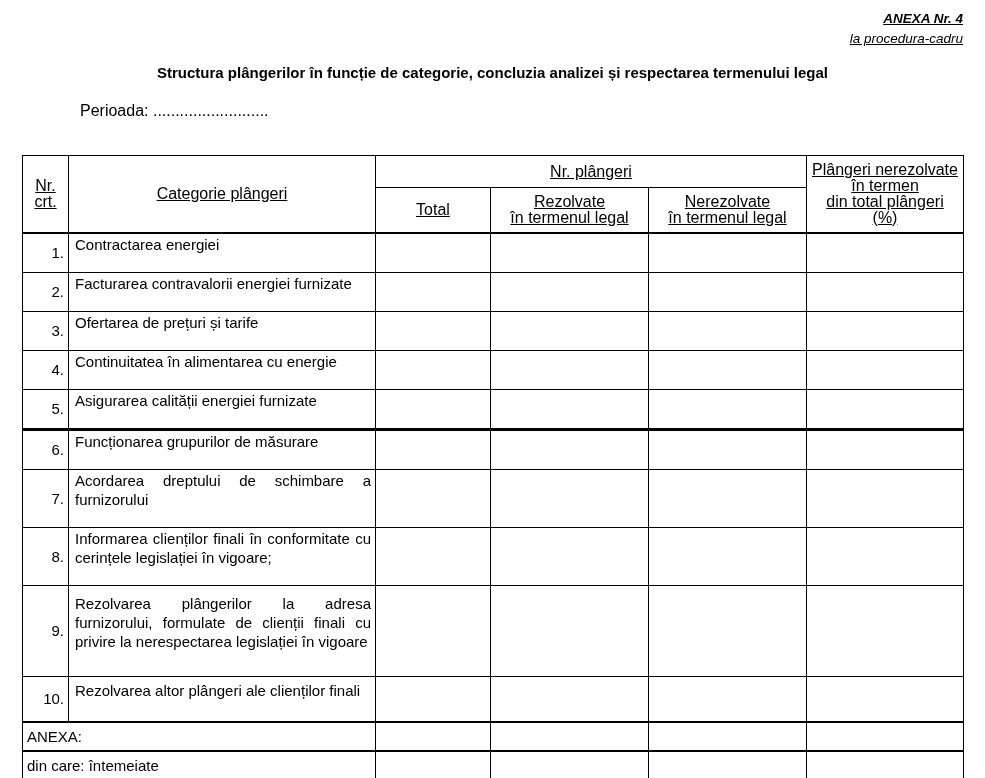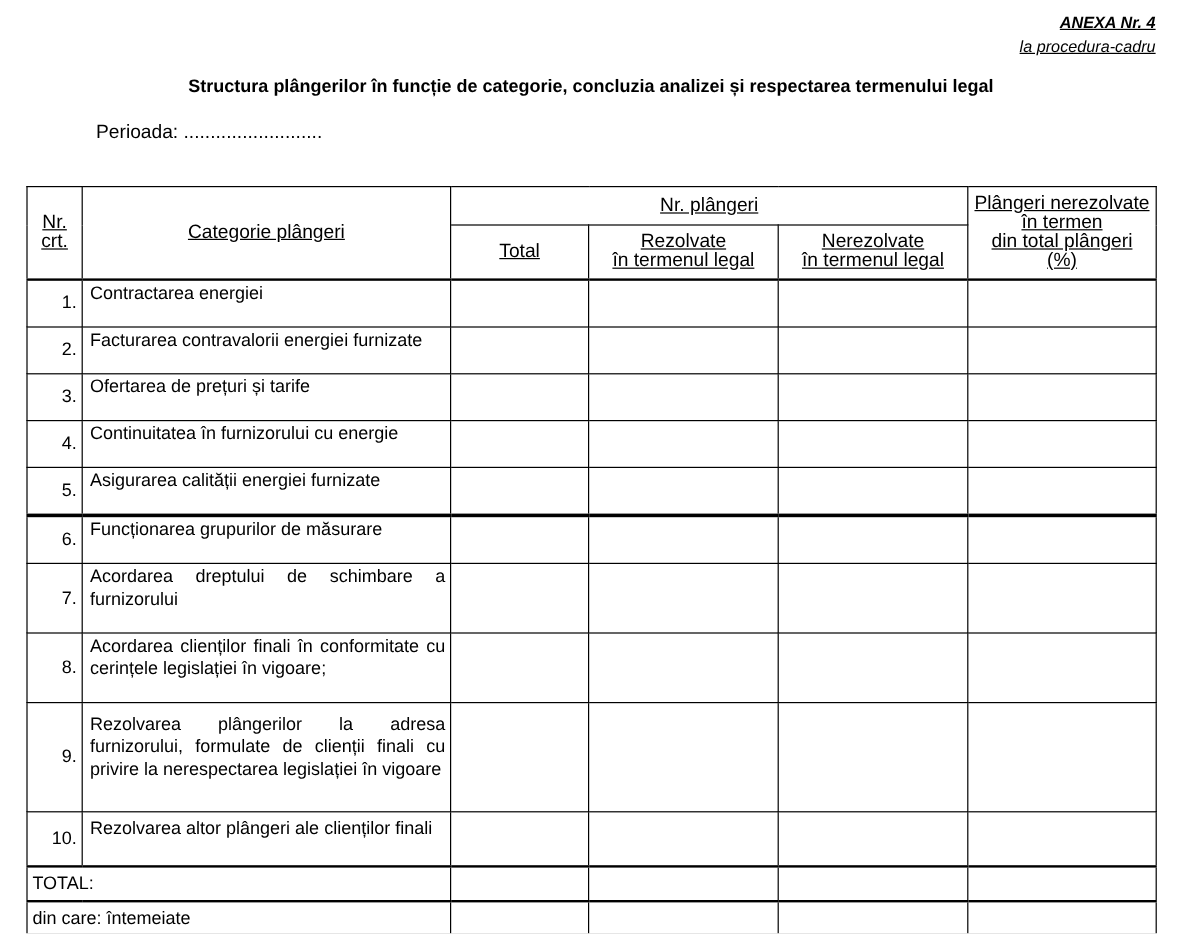--- a/index.html
+++ b/index.html
@@ -172,21 +172,21 @@
     <tr class="h28">
       <td class="num-cell">3.</td>
       <td class="cat-cell">Ofertarea de prețuri și tarife</td>
       <td class="blank-cell"></td>
       <td class="blank-cell"></td>
       <td class="blank-cell"></td>
       <td class="blank-cell"></td>
     </tr>
     <tr class="h29">
       <td class="num-cell">4.</td>
-      <td class="cat-cell">Continuitatea în furnizorului cu energie</td>
+      <td class="cat-cell">Continuitatea în alimentarea cu energie</td>
       <td class="blank-cell"></td>
       <td class="blank-cell"></td>
       <td class="blank-cell"></td>
       <td class="blank-cell"></td>
     </tr>
     <tr class="h28">
       <td class="num-cell bb3">5.</td>
       <td class="cat-cell bb3">Asigurarea calității energiei furnizate</td>
       <td class="blank-cell bb3"></td>
       <td class="blank-cell bb3"></td>
@@ -204,21 +204,21 @@
     <tr class="h51">
       <td class="num-cell">7.</td>
       <td class="cat-cell cat-justify">Acordarea dreptului de schimbare a furnizorului</td>
       <td class="blank-cell"></td>
       <td class="blank-cell"></td>
       <td class="blank-cell"></td>
       <td class="blank-cell"></td>
     </tr>
     <tr class="h51">
       <td class="num-cell">8.</td>
-      <td class="cat-cell cat-justify">Acordarea clienților finali în conformitate cu cerințele legislației în vigoare;</td>
+      <td class="cat-cell cat-justify">Informarea clienților finali în conformitate cu cerințele legislației în vigoare;</td>
       <td class="blank-cell"></td>
       <td class="blank-cell"></td>
       <td class="blank-cell"></td>
       <td class="blank-cell"></td>
     </tr>
     <tr class="h91">
       <td class="num-cell">9.</td>
       <td class="cat-cell cat-justify">Rezolvarea plângerilor la adresa furnizorului, formulate de clienții finali cu privire la nerespectarea legislației în vigoare</td>
       <td class="blank-cell"></td>
       <td class="blank-cell"></td>
@@ -228,21 +228,21 @@
     <tr class="h46">
       <td class="num-cell bb2">10.</td>
       <td class="cat-cell cat-justify bb2">Rezolvarea altor plângeri ale clienților finali</td>
       <td class="blank-cell bb2"></td>
       <td class="blank-cell bb2"></td>
       <td class="blank-cell bb2"></td>
       <td class="blank-cell bb2"></td>
     </tr>
 
     <tr class="h29">
-      <td colspan="2" class="summary-cell bb2">TOTAL:</td>
+      <td colspan="2" class="summary-cell bb2">ANEXA:</td>
       <td class="blank-cell bb2"></td>
       <td class="blank-cell bb2"></td>
       <td class="blank-cell bb2"></td>
       <td class="blank-cell bb2"></td>
     </tr>
     <tr class="h28">
       <td colspan="2" class="summary-cell bb2">din care: întemeiate</td>
       <td class="blank-cell bb2"></td>
       <td class="blank-cell bb2"></td>
       <td class="blank-cell bb2"></td>

